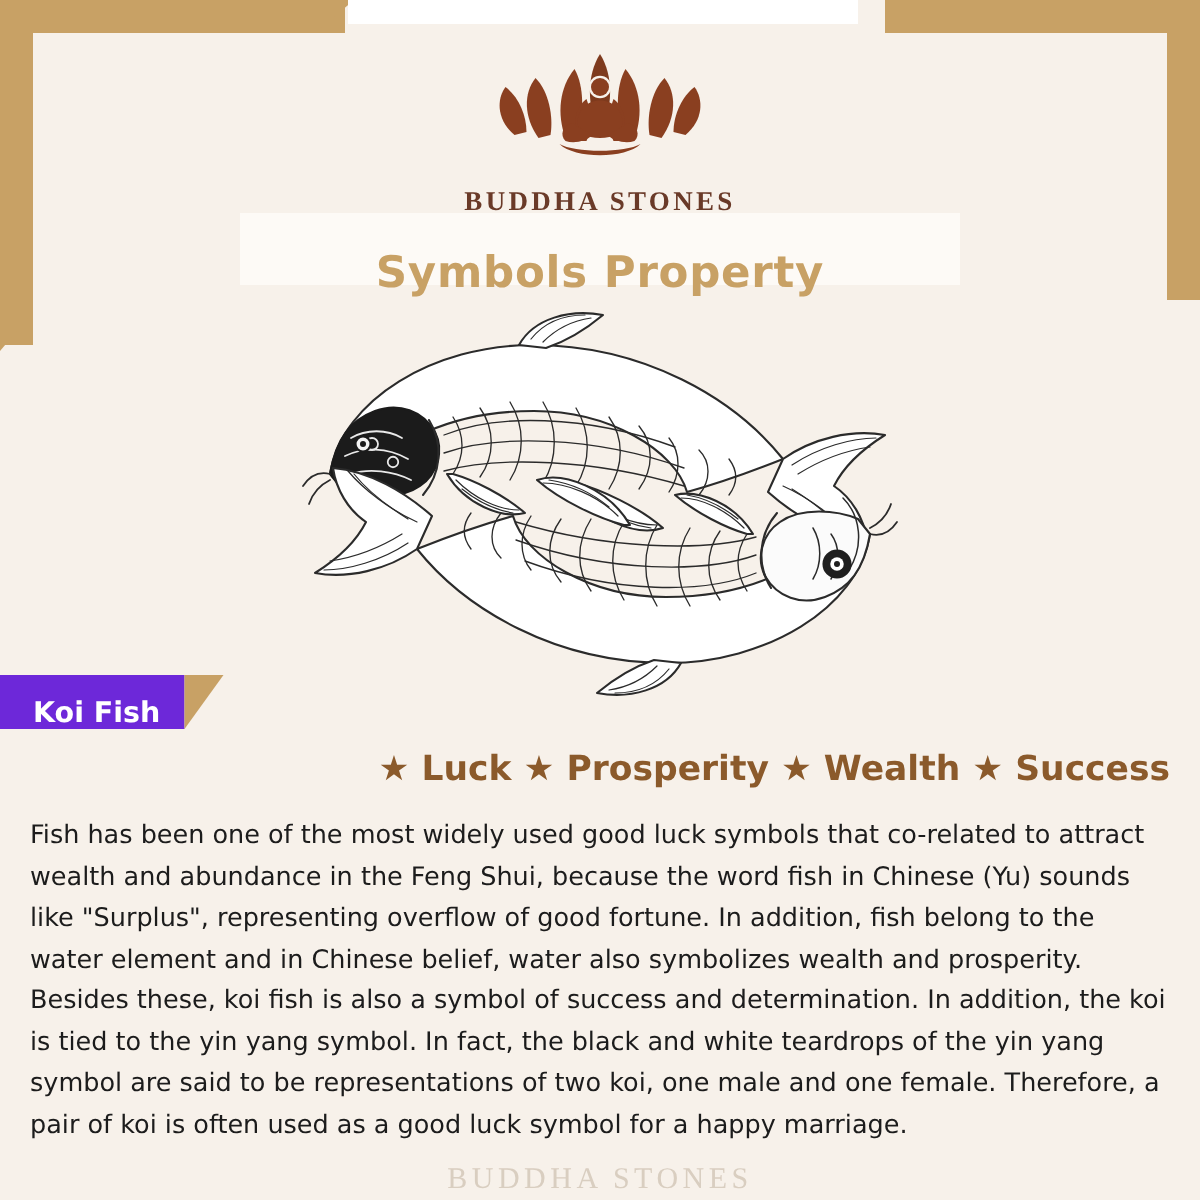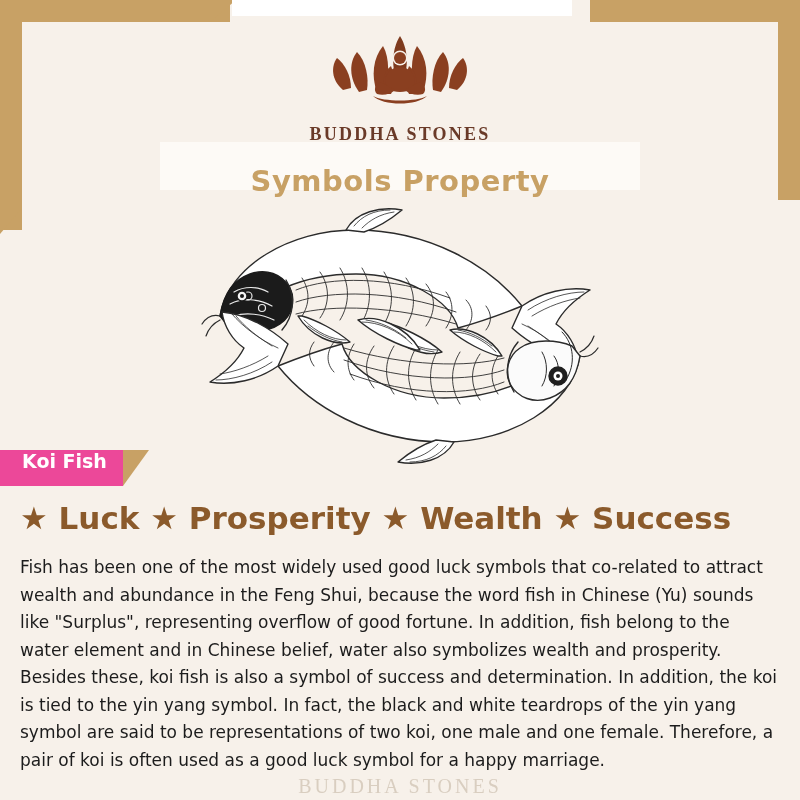--- a/index.html
+++ b/index.html
@@ -102,23 +102,23 @@
 
   
   #label-ribbon {
     position: absolute;
     top: 450px; left: 0;
     height: 36px;
     display: flex;
     align-items: stretch;
   }
   #label-ribbon .body {
-    background: #ec4899;
+    background: #6d28d9;
     padding: 0 16px 0 22px;
-    display: flex; align-items: flex-start;
+    display: flex; align-items: flex-end;
   }
   #label-ribbon .body span {
     color: #ffffff;
     font-weight: bold;
     font-size: 19px;
     font-family: "DejaVu Sans", sans-serif;
   }
   #label-ribbon .tail {
     width: 0; height: 0;
     border-top: 36px solid #c8a165;
@@ -126,22 +126,22 @@
   }
 
   
   #content {
     position: absolute;
     top: 500px; left: 0;
     width: 800px;
     padding: 0 20px;
   }
   #keywords {
-    text-align: left;
-    font-size: 31px;
+    text-align: right;
+    font-size: 23px;
     font-weight: bold;
     color: #8b5a2b;
     font-family: "DejaVu Sans", sans-serif;
     margin-bottom: 18px;
   }
   #keywords .star { color: #8b5a2b; }
   #body-text {
     font-size: 17px;
     line-height: 1.62;
     color: #1c1c1c;

